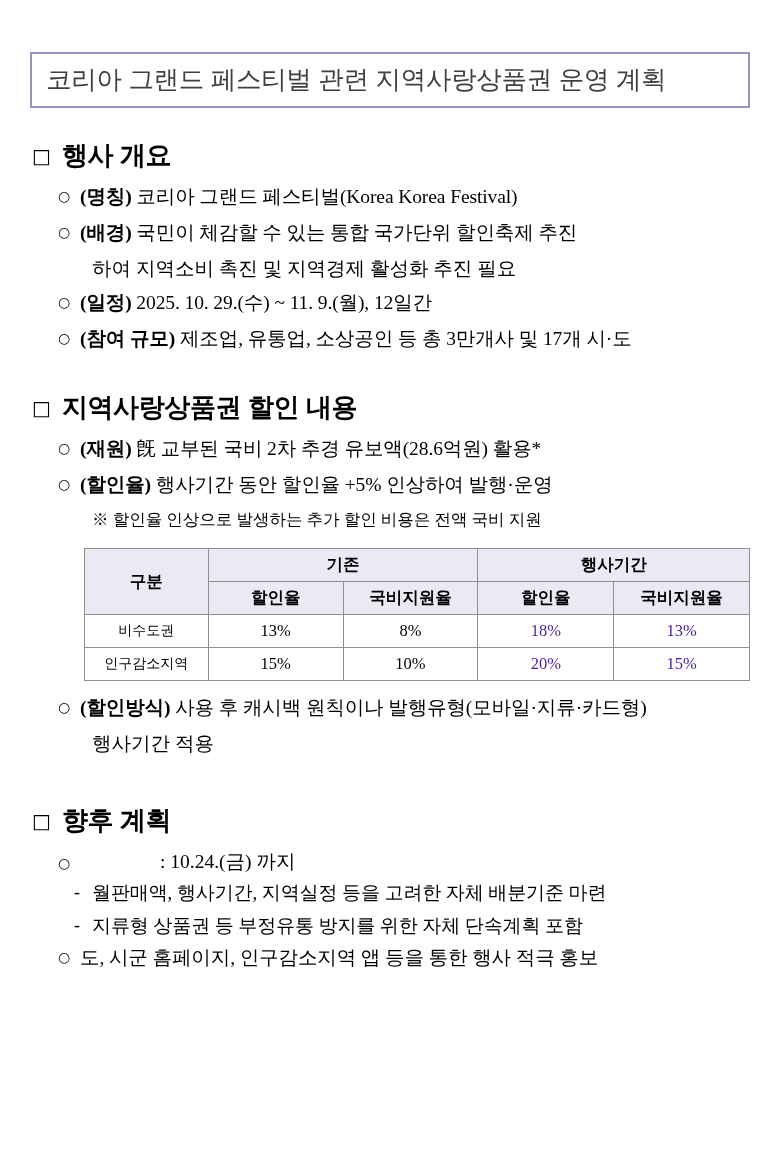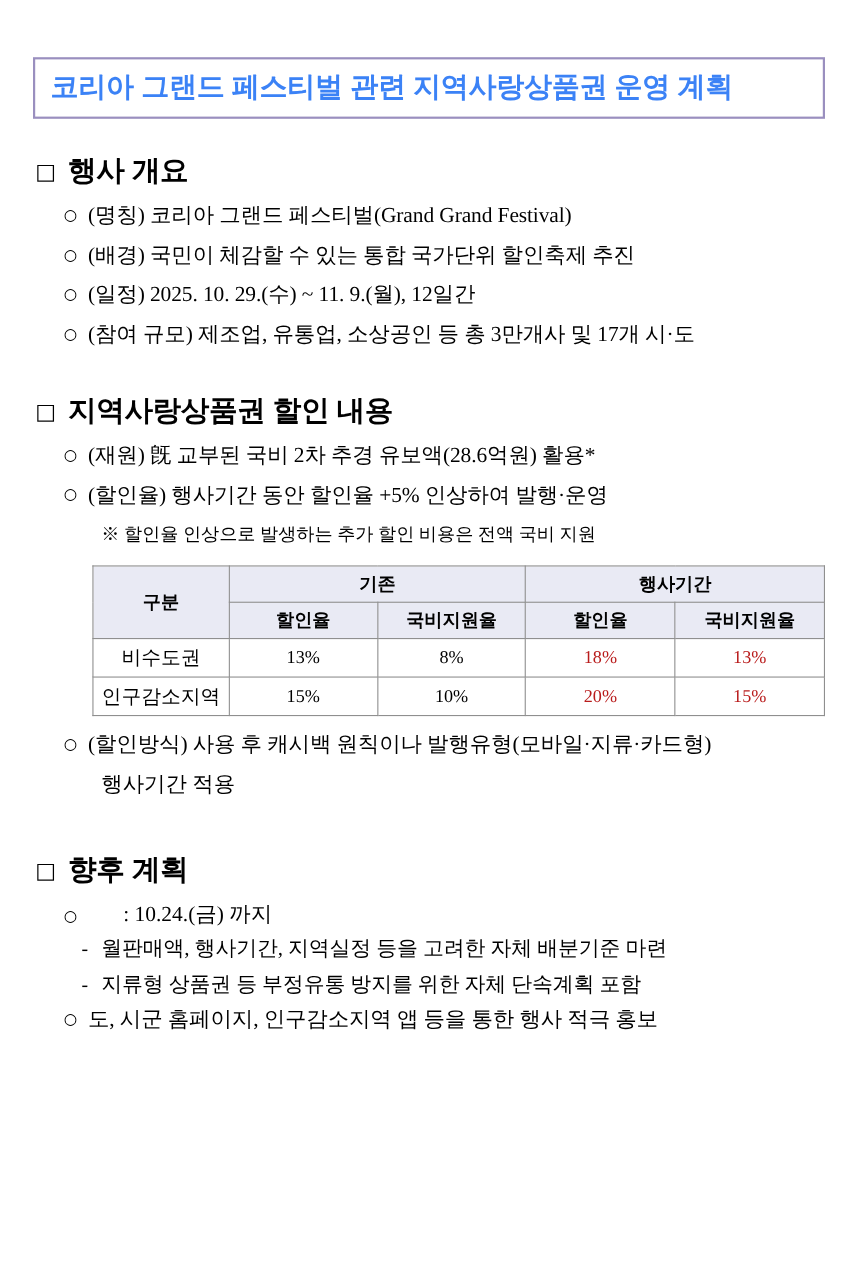--- a/index.html
+++ b/index.html
@@ -24,25 +24,25 @@
 
   
   .title-banner {
     border: 2px solid #9a8fbf;
     padding: 11px 10px 13px 14px;
     margin: 0 0 30px 0;
     background: #ffffff;
   }
   .title-text {
     font-family: "Liberation Sans", sans-serif;
-    font-weight: bold;
+    font-weight: normal;
     font-size: 25.5px;
     letter-spacing: -0.3px;
     line-height: 1.1;
-    color: #3b82f6;
+    color: #404040;
     white-space: nowrap;
   }
 
   
   .section-head {
     display: flex;
     align-items: baseline;
     gap: 11px;
     margin: 0 0 9px 2px;
   }
@@ -75,21 +75,21 @@
     width: 22px;
     flex: 0 0 22px;
   }
   .bullet-body {
     font-size: 19.5px;
     line-height: 30px;
     letter-spacing: -0.1px;
     flex: 1;
   }
   .bullet-body b {
-    font-weight: normal;
+    font-weight: bold;
   }
   .note {
     padding-left: 62px;
     font-size: 16.5px;
     line-height: 28px;
     margin: 0 0 4px 0;
   }
   .note-u {
     margin-top: 15px;
   }
@@ -136,63 +136,64 @@
     padding: 5px 2px;
     font-weight: normal;
     height: 22px;
   }
   table.discount th {
     background: #e9eaf4;
     font-weight: bold;
     font-size: 16.5px;
   }
   table.discount td.rowhead {
-    font-size: 18px;
+    font-size: 14px;
   }
   .val-blue {
-    color: #b91c1c;
+    color: #4c1d95;
     font-weight: bold;
   }
   .colspan-head { background: #e9eaf4; }
 
   .plan-line {
     display: flex;
     align-items: baseline;
     padding-left: 28px;
   }
   .plan-left { flex: 0 0 auto; }
   .plan-right {
-    margin-left: 32px;
+    margin-left: 80px;
     font-size: 19.5px;
     line-height: 30px;
   }
 </style>
 </head>
 <body>
 
 <div class="page">
 
   <div class="title-banner">
     <div class="title-text">코리아 그랜드 페스티벌 관련 지역사랑상품권 운영 계획</div>
   </div>
 
   <div class="section-head">
     <span class="sq">□</span>
     <span class="section-title">행사 개요</span>
   </div>
 
   <div class="bullet-row">
     <span class="bullet-mark">○</span>
-    <span class="bullet-body"><b>(명칭)</b><span> 코리아 그랜드 페스티벌(Grand Grand Festival)</span></span>
+    <span class="bullet-body"><b>(명칭)</b><span> 코리아 그랜드 페스티벌(Korea Korea Festival)</span></span>
   </div>
 
   <div class="bullet-row">
     <span class="bullet-mark">○</span>
     <span class="bullet-body"><b>(배경)</b><span> 국민이 체감할 수 있는 통합 국가단위 할인축제 추진</span></span>
   </div>
+  <div class="indent-cont">하여 지역소비 촉진 및 지역경제 활성화 추진 필요</div>
 
   <div class="bullet-row">
     <span class="bullet-mark">○</span>
     <span class="bullet-body"><b>(일정)</b><span> 2025. 10. 29.(수) ~ 11. 9.(월), 12일간</span></span>
   </div>
 
   <div class="bullet-row">
     <span class="bullet-mark">○</span>
     <span class="bullet-body"><b>(참여 규모)</b><span> 제조업, 유통업, 소상공인 등 총 3만개사 및 17개 시·도</span></span>
   </div>

